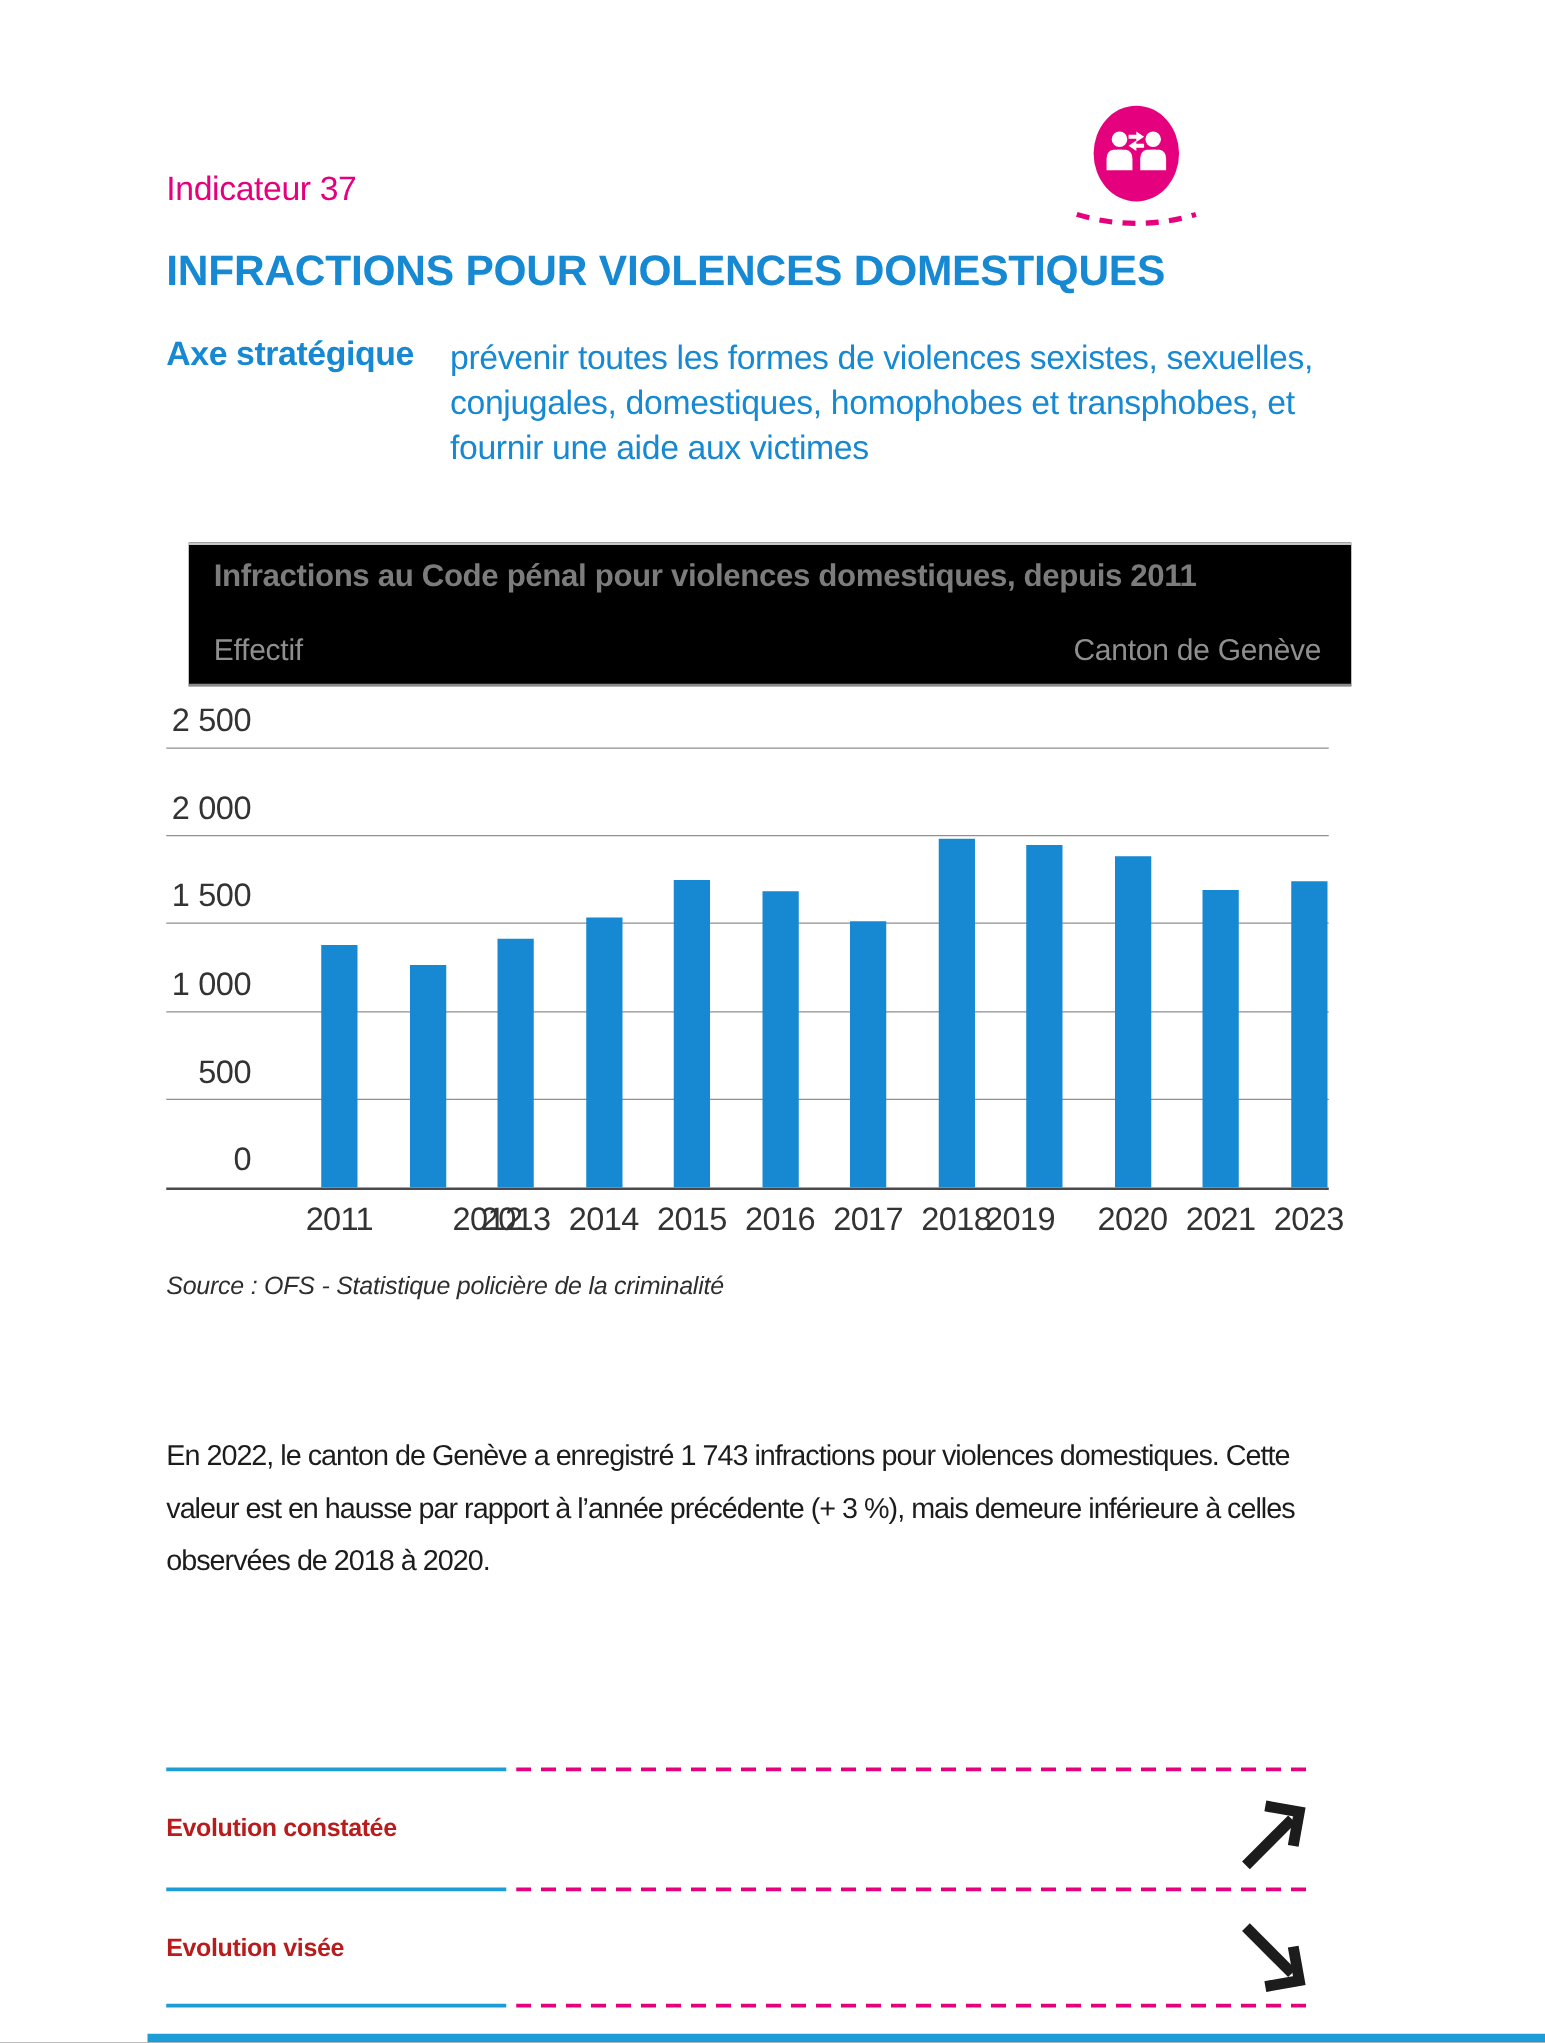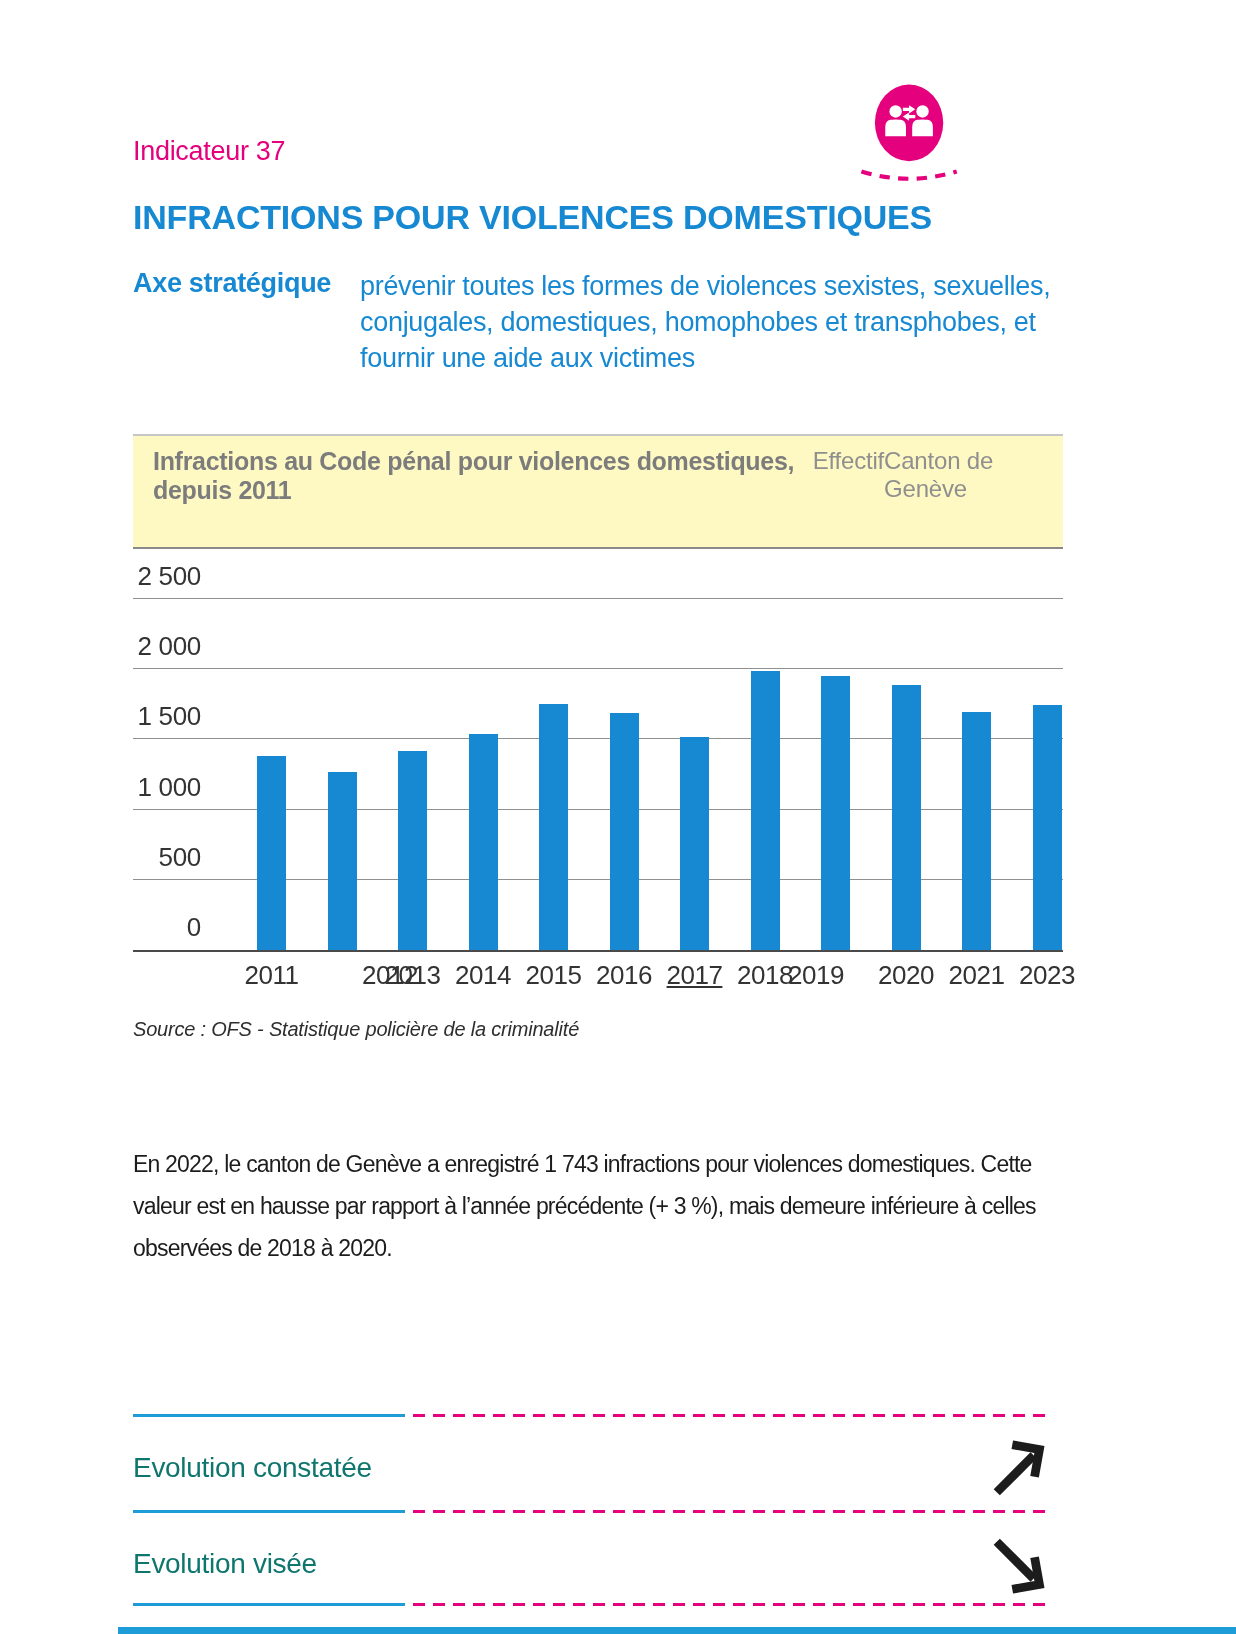--- a/index.html
+++ b/index.html
@@ -5,43 +5,43 @@
   html,body{margin:0;padding:0;background:#888;}
   #page{position:relative;width:1236px;height:1634px;background:#ffffff;margin:0 auto;
         font-family:"Liberation Sans",sans-serif;overflow:hidden;}
 
   .indicator-label{position:absolute;left:133px;top:136px;font-size:27px;color:#e5007d;letter-spacing:-0.3px;}
   .page-title{position:absolute;left:133px;top:198px;font-size:34px;font-weight:bold;color:#1689d2;letter-spacing:-0.2px;}
 
   .axe-label{position:absolute;left:133px;top:268px;font-size:27px;font-weight:bold;color:#1689d2;letter-spacing:-0.3px;}
   .axe-desc{position:absolute;left:360px;top:268px;font-size:27px;color:#1689d2;line-height:36px;letter-spacing:-0.3px;}
 
-  .chart-header{position:absolute;left:133px;top:434px;width:930px;height:115px;background:#fef9c3;
+  .chart-header{position:absolute;left:151px;top:434px;width:930px;height:115px;background:#000000;
                 border-top:2px solid #c6c6c6;border-bottom:2px solid #8a8a8a;box-sizing:border-box;
-                display:flex;justify-content:space-between;padding:11px 24px 12px 20px;}
+                display:flex;flex-direction:column;justify-content:space-between;padding:11px 24px 12px 20px;}
   .chart-header-title{font-size:25px;font-weight:bold;color:#7c7c7c;letter-spacing:-0.3px;}
   .chart-units{display:flex;justify-content:space-between;font-size:24px;color:#8f8f8f;letter-spacing:-0.2px;}
 
   .chart-plot{position:absolute;left:133px;top:549px;width:930px;height:401px;border-bottom:2px solid #4a4a4a;}
   .gridline{position:absolute;left:0;right:0;height:1px;background:#909090;}
   .ytick{position:absolute;left:0;width:68px;text-align:right;font-size:26px;color:#333333;letter-spacing:-0.3px;}
   .bar{position:absolute;bottom:0;width:29px;}
   .x-axis-labels{position:absolute;left:133px;top:960px;width:930px;height:34px;}
   .xtick{position:absolute;top:0;width:70px;text-align:center;font-size:26px;color:#333333;letter-spacing:-0.5px;}
 
   .chart-source{position:absolute;left:133px;top:1018px;font-size:20px;font-style:italic;color:#2e2e2e;letter-spacing:-0.2px;}
 
   .commentary{position:absolute;left:133px;top:1143px;width:948px;font-size:23px;color:#1c1c1c;
               line-height:42px;letter-spacing:-0.8px;}
 
   .divider{position:absolute;left:133px;width:917px;height:3px;}
   .divider .seg-blue{position:absolute;left:0;top:0;width:272px;height:3px;background:#1d9cd8;}
   .divider .seg-dash{position:absolute;left:280px;right:0;top:0;height:3px;
        background:repeating-linear-gradient(90deg,#e5007d 0 12px,transparent 12px 20px);}
-  .evo-label{position:absolute;left:133px;font-size:28px;font-weight:normal;color:#0f766e;letter-spacing:-0.3px;}
+  .evo-label{position:absolute;left:133px;font-size:20px;font-weight:bold;color:#b91c1c;letter-spacing:-0.3px;}
   .evo-arrow{position:absolute;left:990px;width:62px;height:64px;}
 
   .footer-band{position:absolute;left:118px;right:0;bottom:0;height:7px;background:#1d9cd8;}
 </style>
 </head>
 <body>
 
 <div id="page">
 
   <div class="indicator-label">Indicateur 37</div>
@@ -103,21 +103,21 @@
       <div class="bar" style="left: 829px; height: 237.6px; background: rgb(22, 137, 210);"></div>
       <div class="bar" style="left: 899.5px; height: 244.7px; background: rgb(22, 137, 210);"></div>
     </div>
   <div class="x-axis-labels">
       <div class="xtick" style="left: 103.5px;">2011</div>
       <div class="xtick" style="left: 174px; margin-left: 48px;">2012</div>
       <div class="xtick" style="left: 244.5px;">2013</div>
       <div class="xtick" style="left: 315px;">2014</div>
       <div class="xtick" style="left: 385.5px;">2015</div>
       <div class="xtick" style="left: 456px;">2016</div>
-      <div class="xtick" style="left: 526.5px; text-decoration: underline;">2017</div>
+      <div class="xtick" style="left: 526.5px;">2017</div>
       <div class="xtick" style="left: 597px;">2018</div>
       <div class="xtick" style="left: 648px;">2019</div>
       <div class="xtick" style="left: 738px;">2020</div>
       <div class="xtick" style="left: 808.5px;">2021</div>
       <div class="xtick" style="left: 879px;">2023</div>
     </div>
 
   <div class="chart-source">Source&nbsp;: OFS - Statistique policière de la criminalité</div>
 
   <div class="commentary">En 2022, le canton de Genève a enregistré 1&nbsp;743 infractions pour violences domestiques. Cette valeur est en hausse par rapport à l’année précédente (+&nbsp;3&nbsp;%), mais demeure inférieure à celles observées de 2018 à 2020.</div>

